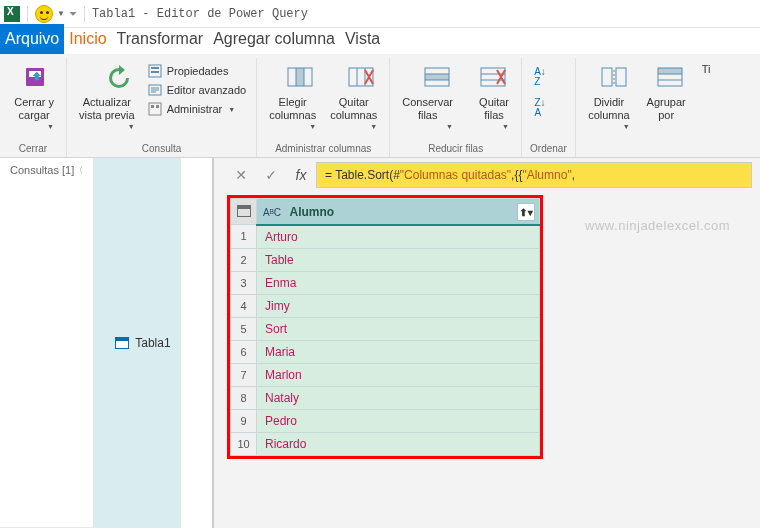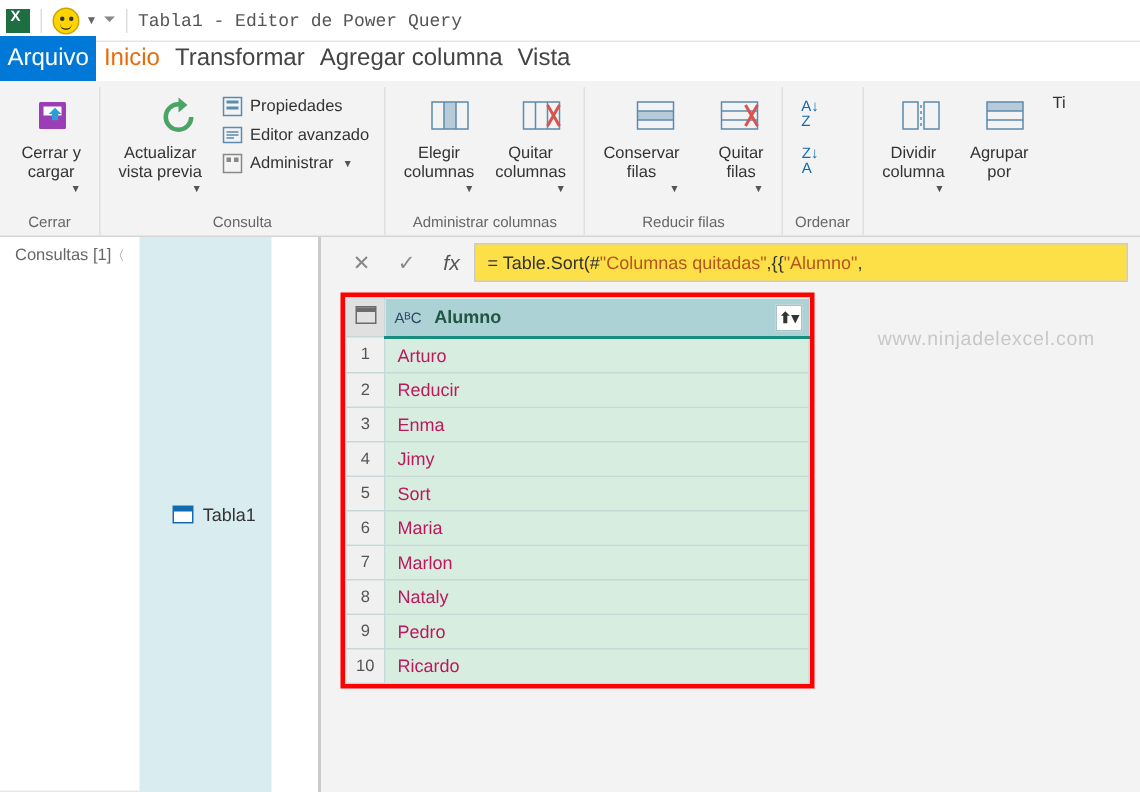--- a/index.html
+++ b/index.html
@@ -325,21 +325,21 @@
             </th>
           </tr>
         </thead>
         <tbody>
           <tr>
               <td class="row-num">1</td>
               <td class="cell">Arturo</td>
             </tr>
           <tr>
               <td class="row-num">2</td>
-              <td class="cell">Reducir</td>
+              <td class="cell">Table</td>
             </tr>
           <tr>
               <td class="row-num">3</td>
               <td class="cell">Enma</td>
             </tr>
           <tr>
               <td class="row-num">4</td>
               <td class="cell">Jimy</td>
             </tr>
           <tr>

